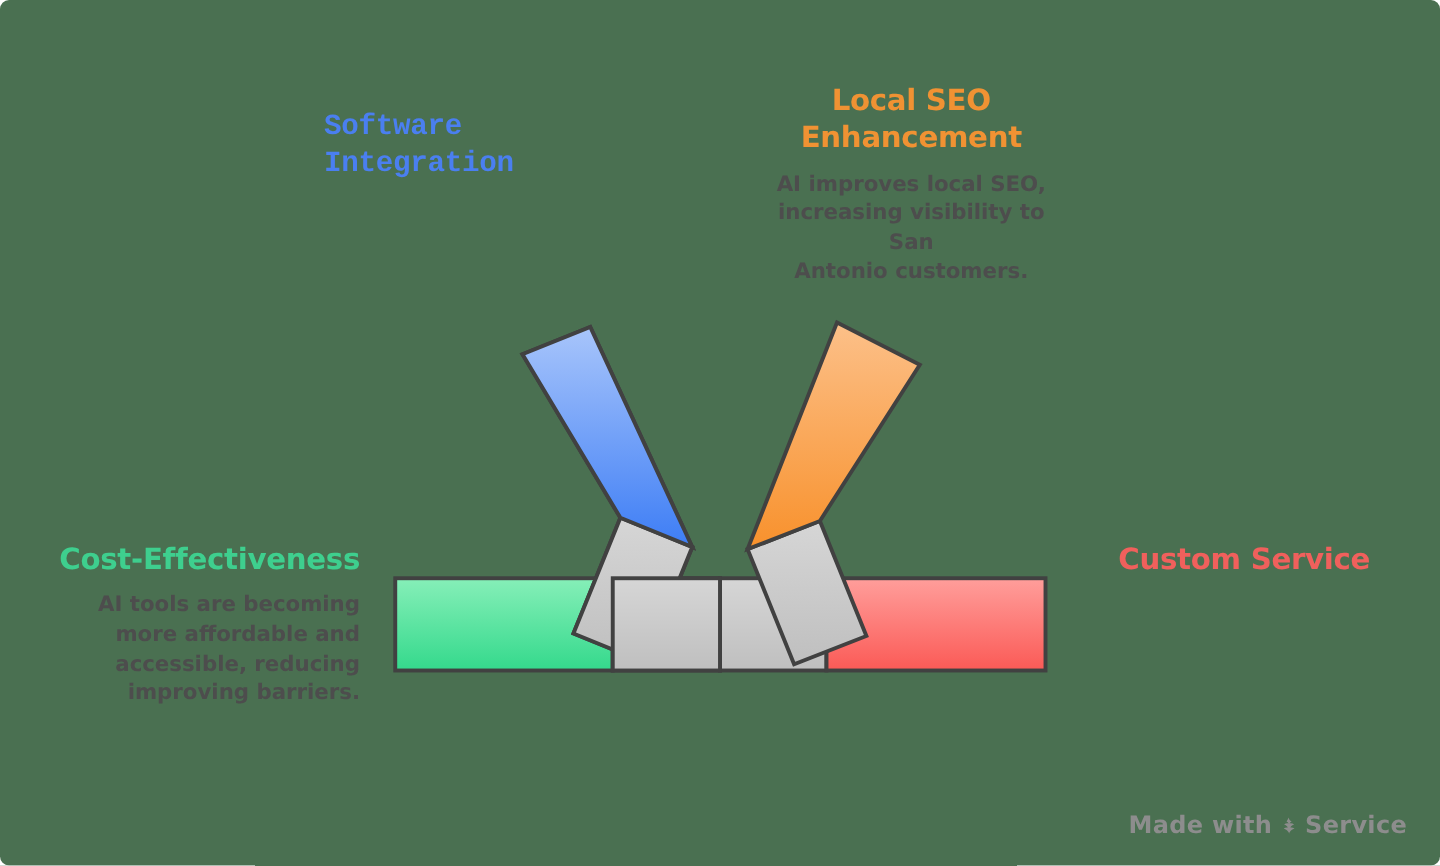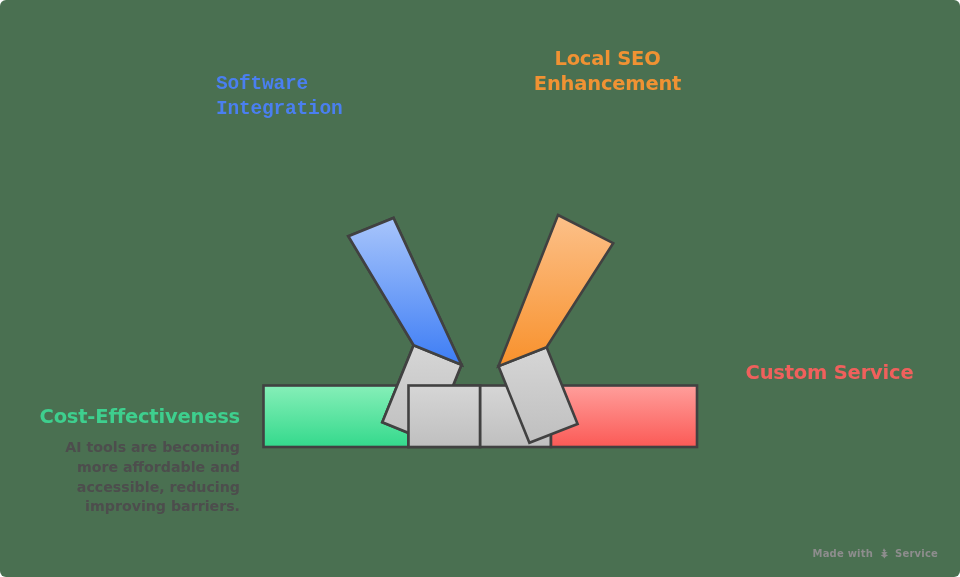--- a/index.html
+++ b/index.html
@@ -30,37 +30,37 @@
     font-weight:bold;
     line-height:1.38;
     color:#4d4d4d;
     margin:0;
     white-space:pre-line;
   }
 
   #sw-int{left:216px;top:72px;width:230px;text-align:left;font-family:Liberation Mono, monospace;}
   #sw-int .title{color:#4a7ff0;}
 
-  #seo{left:505px;top:46px;width:205px;text-align:center;}
+  #seo{left:505px;top:54px;width:205px;text-align:center;}
   #seo .title{color:#f09233;}
 
-  #cost{left:28px;top:360px;width:212px;text-align:right;margin-top:44px;}
+  #cost{left:28px;top:360px;width:212px;text-align:right;}
   #cost .title{color:#3ecf8e;}
 
   #cust{left:722px;top:360px;width:215px;text-align:center;}
   #cust .title{color:#f0605c;}
 
   
   #graphic{left:0;top:0;width:960px;height:577px;}
 
   
   #watermark{
     right:22px;bottom:18px;
     display:flex;align-items:center;gap:5px;
-    color:#8d8d8d;font-size:10px;font-weight:bold;
+    color:#8d8d8d;font-size:16px;font-weight:bold;
     letter-spacing:0.2px;
   }
   #watermark svg{display:block;}
 </style>
 </head>
 <body>
 
 <div id="canvas" style="background: rgb(74, 112, 81);">
 
   <svg id="graphic" class="block" viewBox="0 0 960 577">
@@ -111,20 +111,23 @@
     </g>
   </svg>
 
   <div class="block" id="sw-int">
     <div class="title">Software Integration</div>
   </div>
 
   <div class="block" id="seo">
     <div class="title">Local SEO
 Enhancement</div>
+    <div class="desc">AI improves local SEO,
+increasing visibility to San
+Antonio customers.</div>
   </div>
 
   <div class="block" id="cost">
     <div class="title">Cost-Effectiveness</div>
     <div class="desc">AI tools are becoming
 more affordable and
 accessible, reducing
 improving barriers.</div>
   </div>
 

